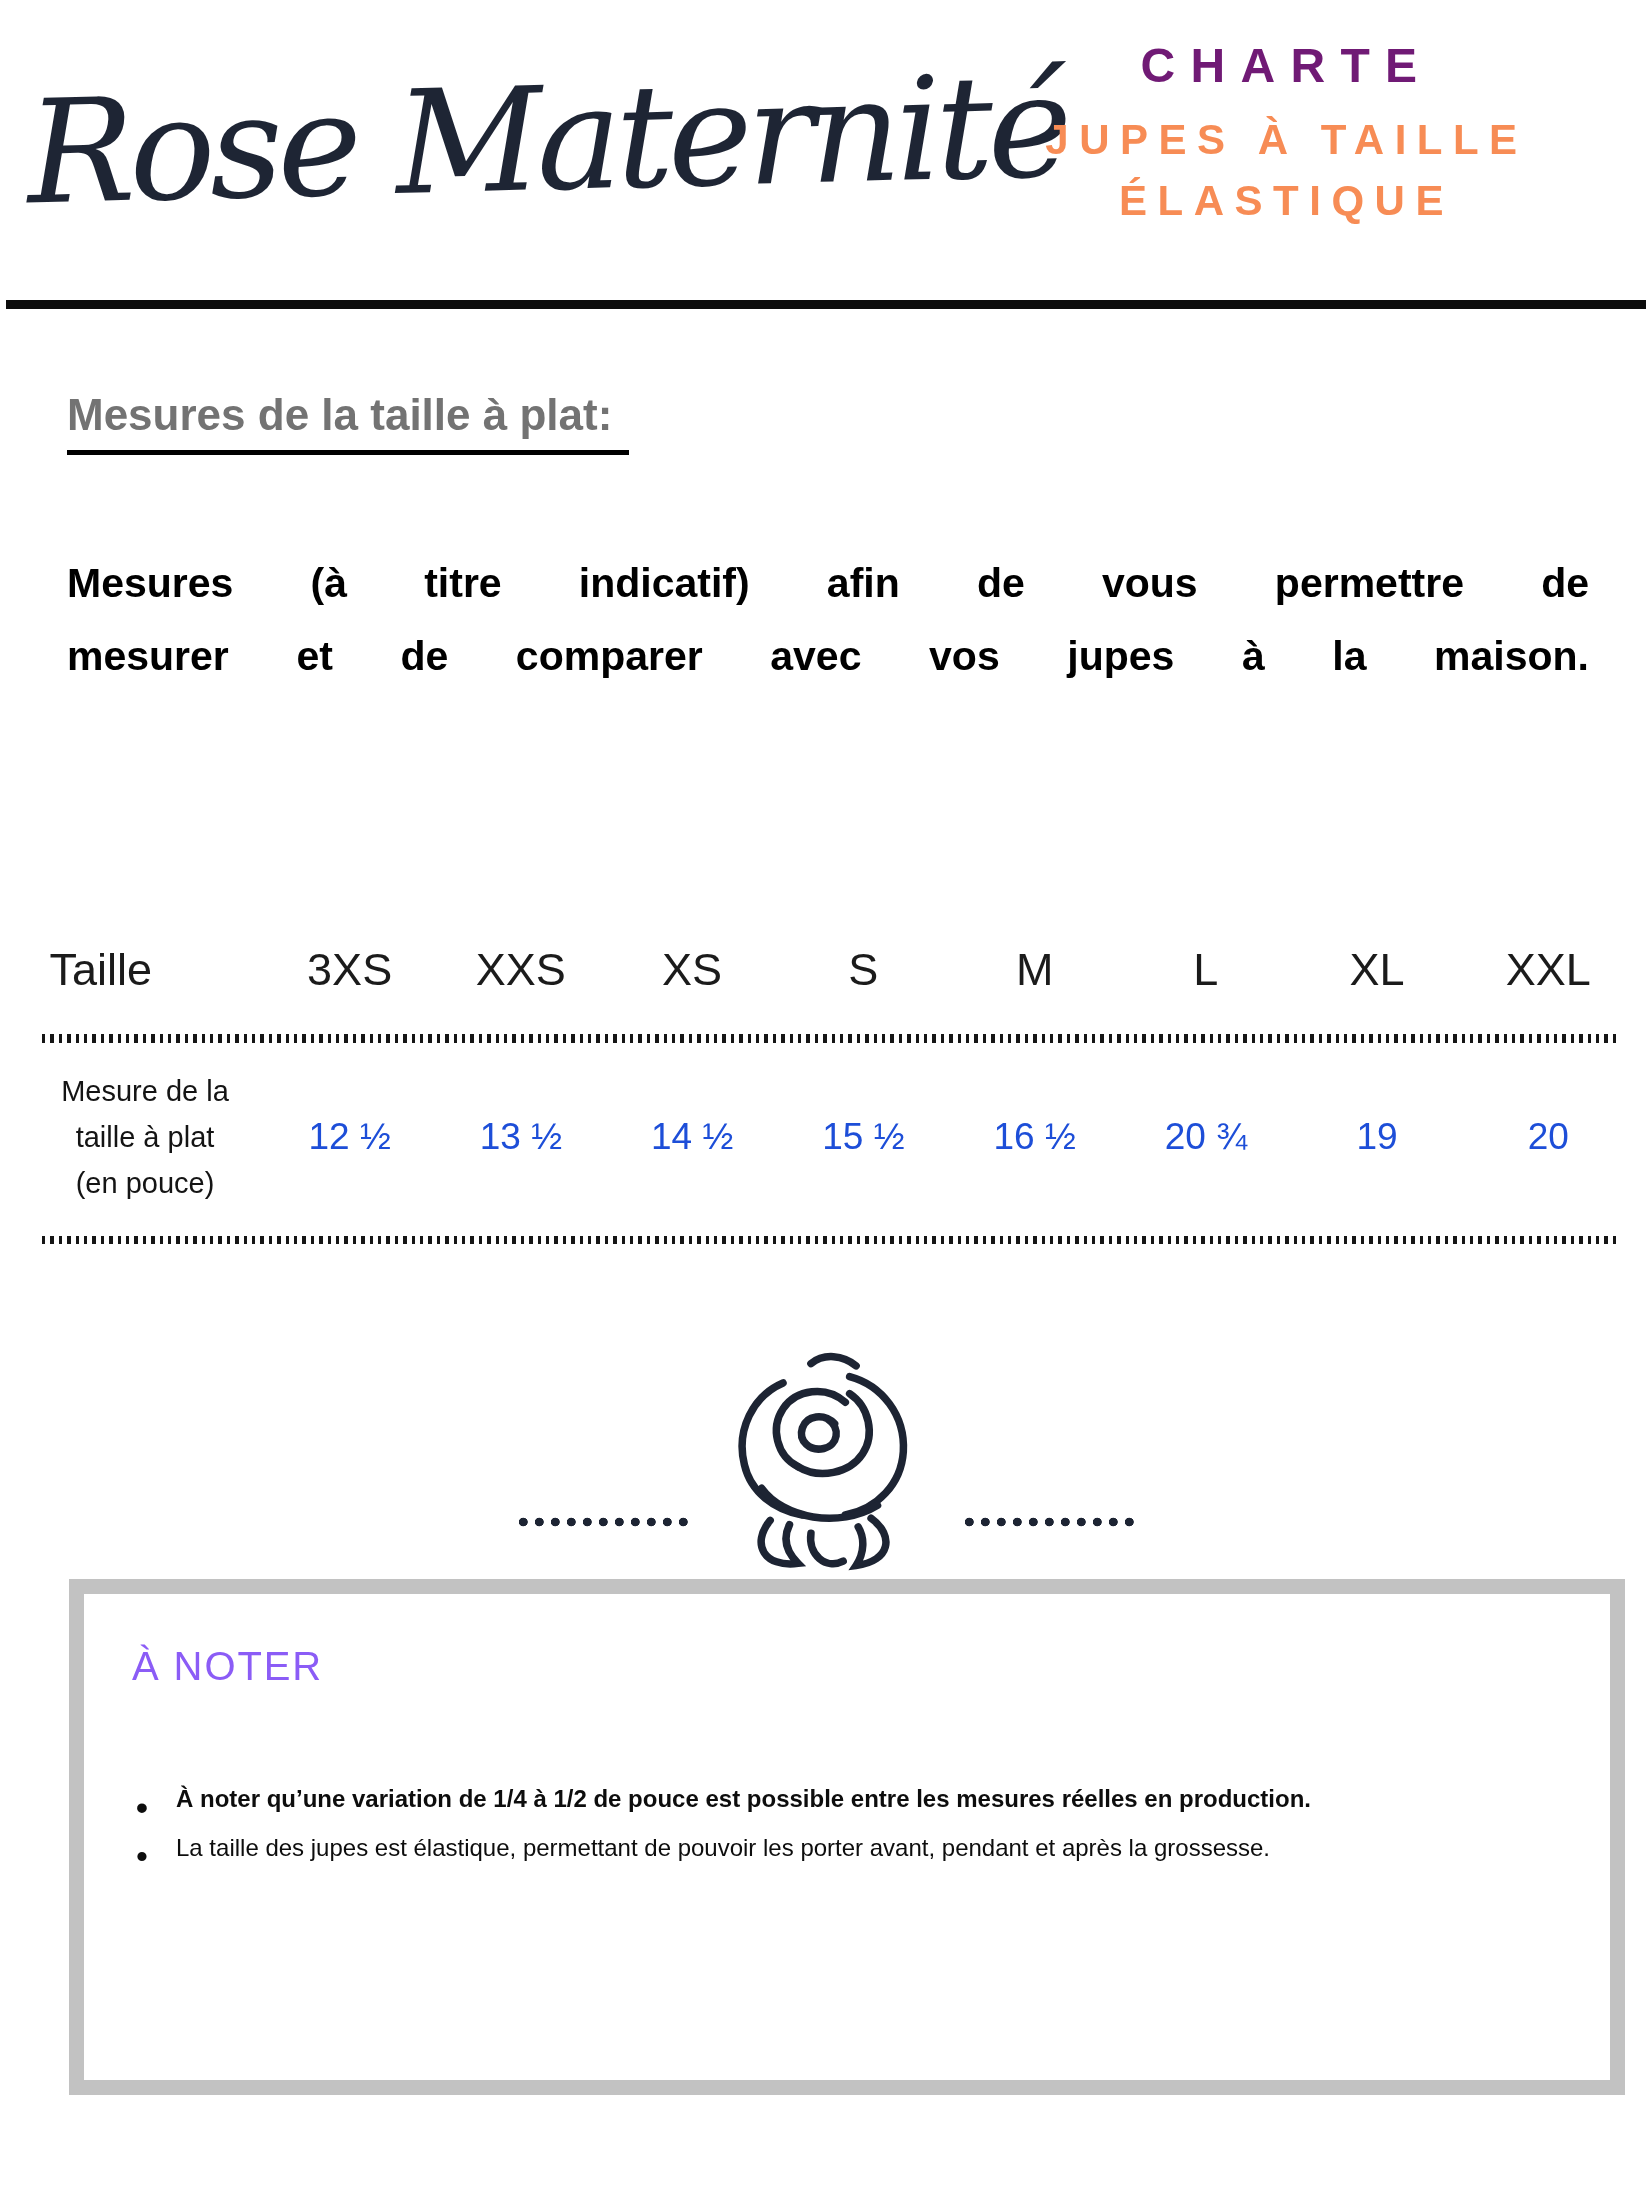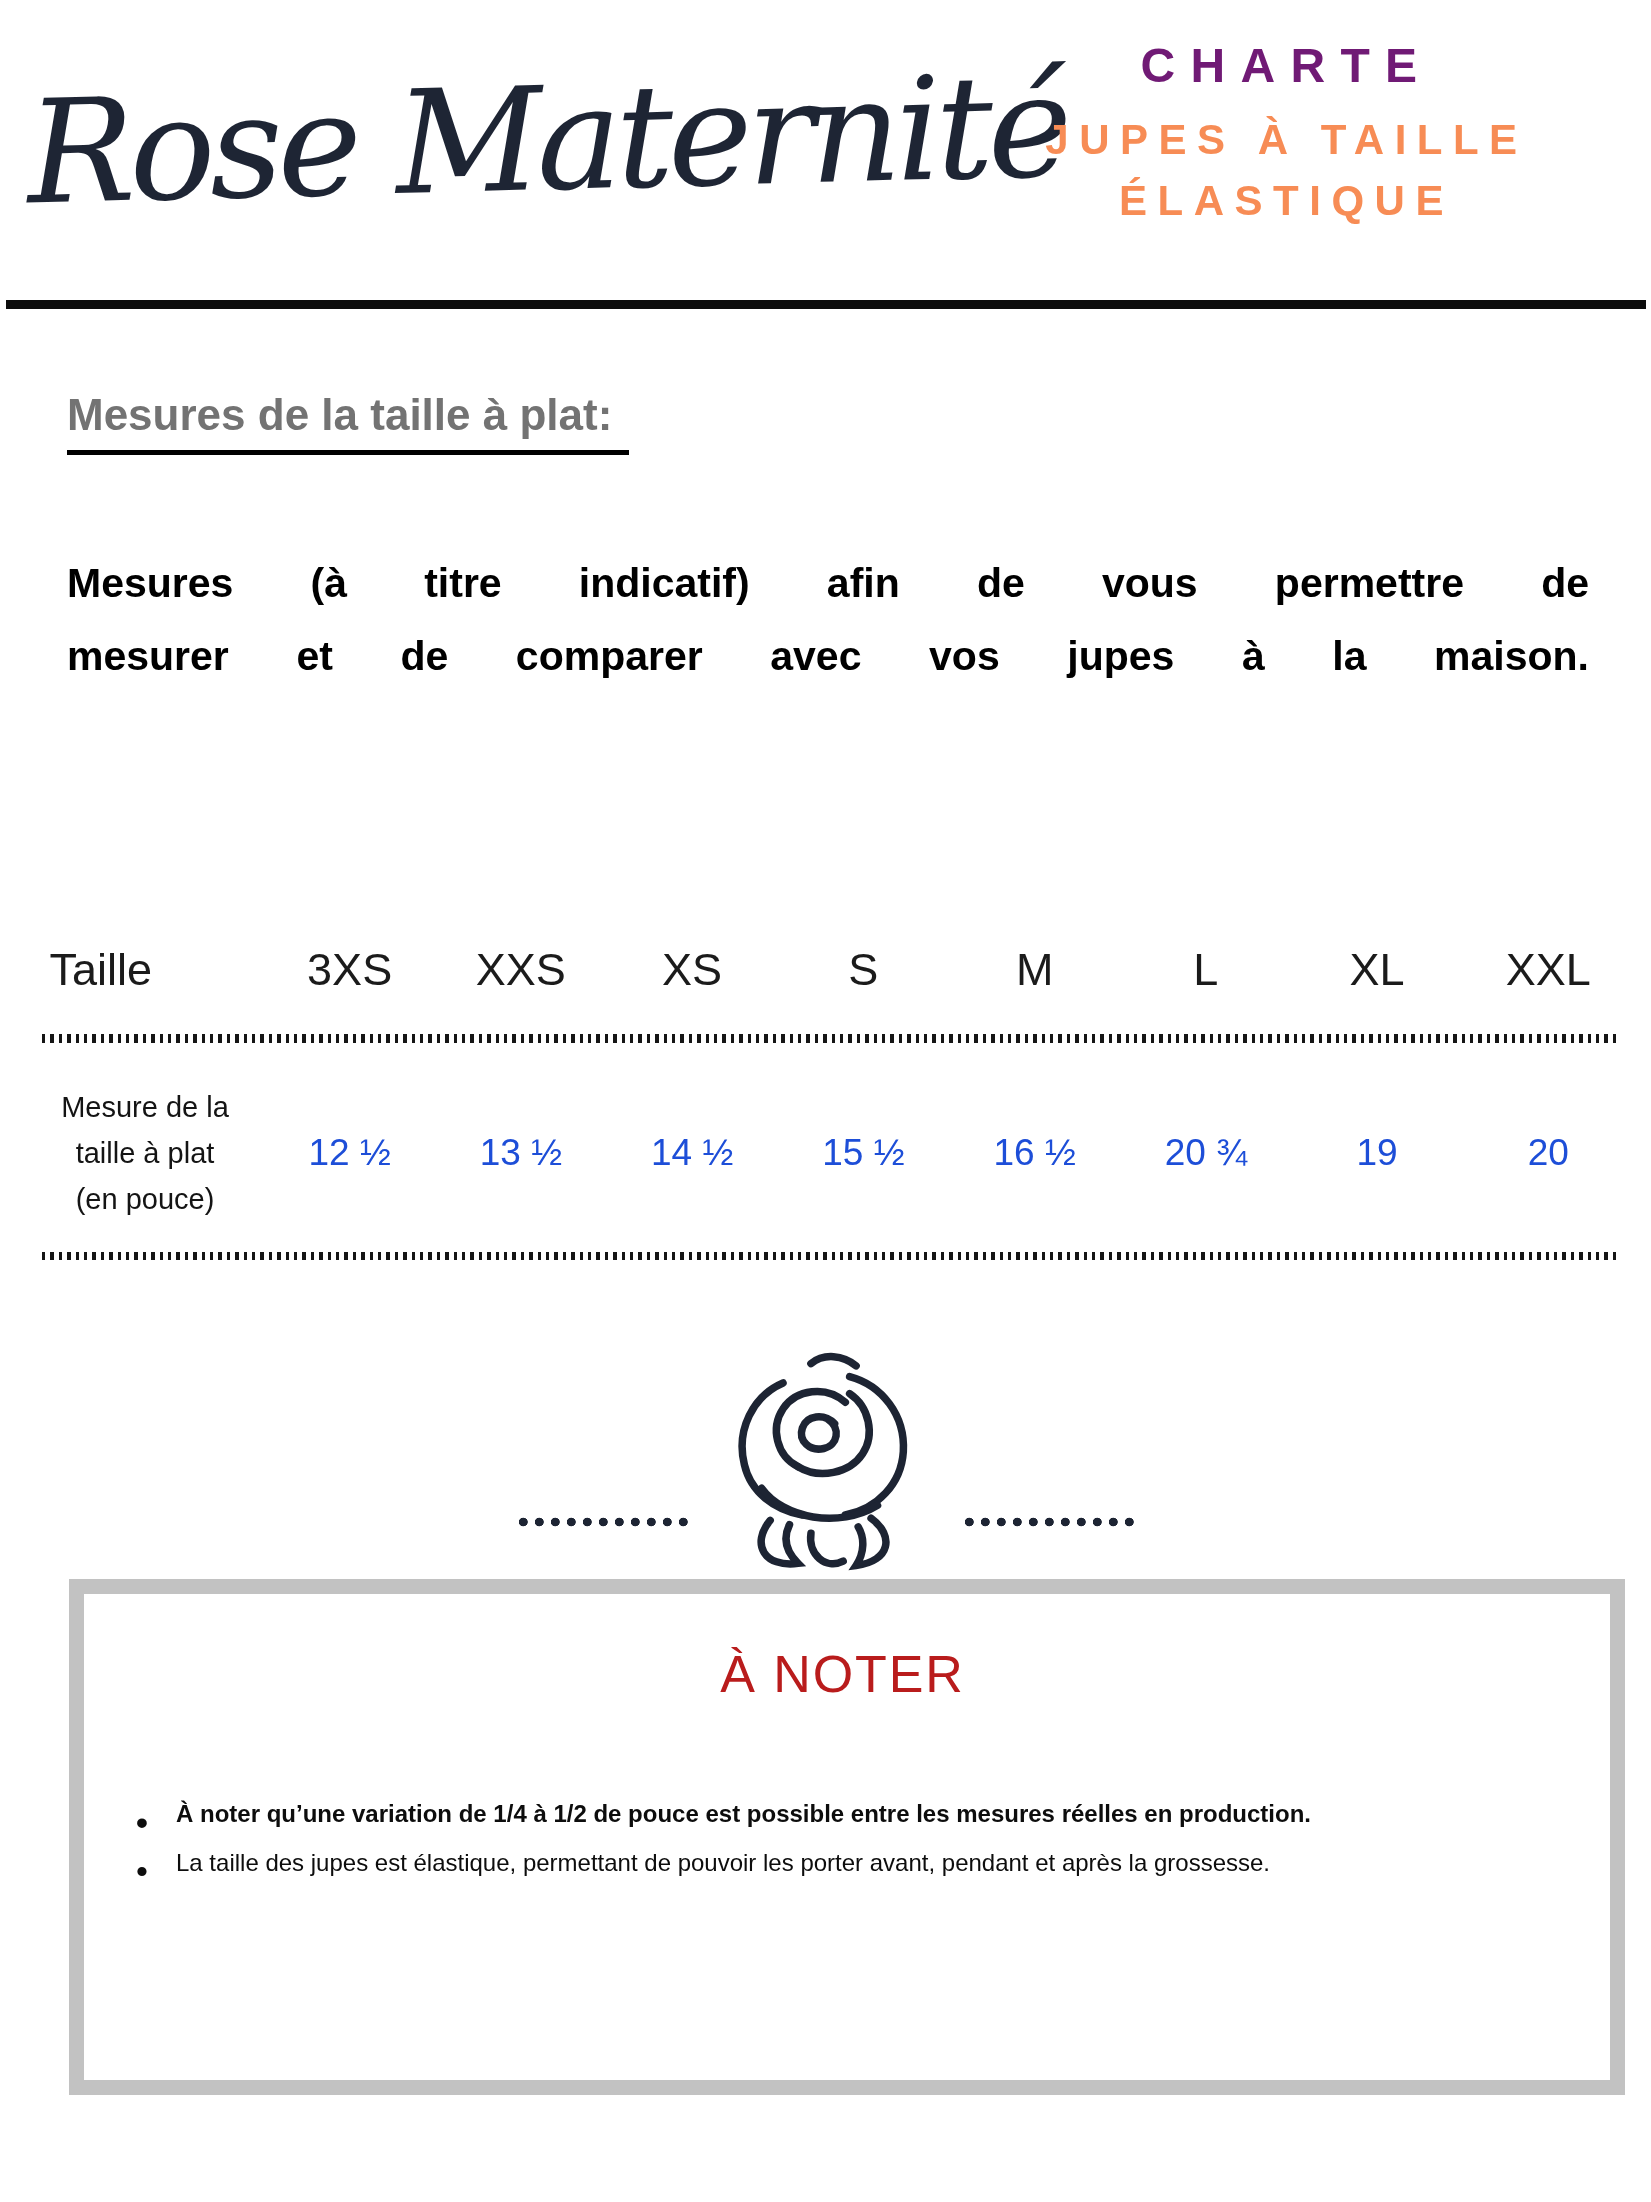--- a/index.html
+++ b/index.html
@@ -69,21 +69,21 @@
     gap:32px;
   }
   .grid-row .cell { text-align:center; }
   .header-row { font-size:45px; font-weight:400; color:#1b1b1b; letter-spacing:0px; }
   .header-row .row-header { text-align:left; padding-left:7.6px; }
   .dotline {
     height:8.6px; margin-top:38px;
     background-image:repeating-linear-gradient(90deg,#151515 0 3.4px, transparent 3.4px 8.4px);
   }
   .dotline.second { margin-top:29px; }
-  .value-row { margin-top:41px; }
+  .value-row { margin-top:25px; }
   .measure-label {
     font-size:29px; line-height:1.6; color:#141414;
     text-align:center; padding:0 11.5px;
   }
   .value-row .value { font-size:37px; font-weight:400; color:#1d4ed8; }
 
   
   .rose-row {
     position:absolute; left:0; right:0; top:1340px;
     display:flex; justify-content:center; align-items:flex-end; gap:13.4px;
@@ -98,21 +98,21 @@
   .rose-svg path { fill:none; stroke:#1d2433; stroke-width:7; stroke-linecap:round; }
 
   
   .note-box {
     position:absolute; left:69px; right:27px; top:1579px; height:516px;
     border:15.3px solid #c2c2c2;
     background:#ffffff;
     padding:50px 57px 38px 48px;
   }
   .note-title {
-    font-size:52px; font-weight:400; color:#b91c1c; letter-spacing:1.9px;text-align:center;
+    font-size:40px; font-weight:400; color:#8b5cf6; letter-spacing:1.9px;
   }
   .note-list { list-style:none; margin-top:88px; max-width:1319px; padding-left:44px; }
   .note-list li {
     position:relative;
     font-size:24px; line-height:1.82; color:#0d0d0d;
     margin-bottom:5.7px;
   }
   .note-list li::before {
     content:"•";
     position:absolute; left:-40px; top:0;

